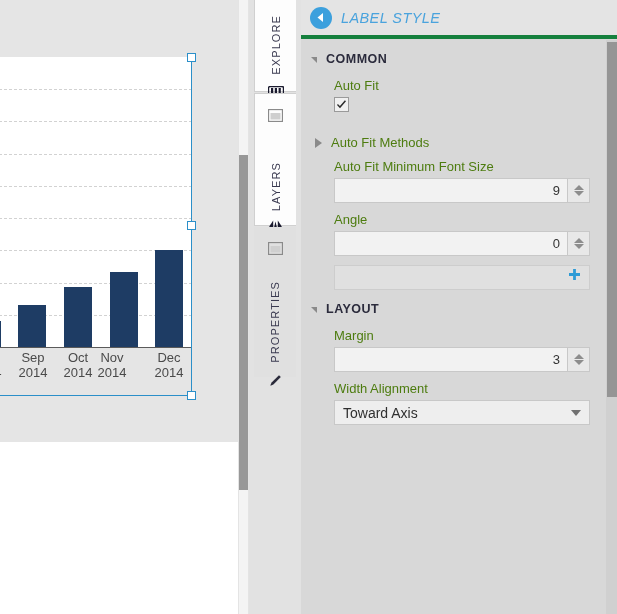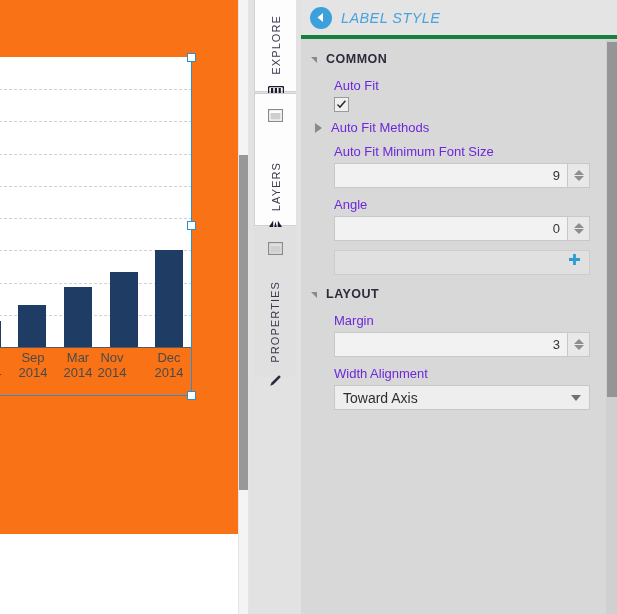--- a/index.html
+++ b/index.html
@@ -17,22 +17,22 @@
     width: 617px;
     height: 614px;
     background: #ffffff;
   }
 
   
   #chart-canvas {
     position: absolute;
     left: 0; top: 0;
     width: 238px;
-    height: 534px;
-    background: #f97316;
+    height: 442px;
+    background: #e5e5e5;
     overflow: hidden;
   }
 
   .chart-plot {
     position: absolute;
     left: -36px;
     top: 57px;
     width: 228px;
     height: 290px;
     background: #ffffff;
@@ -269,30 +269,30 @@
     font-family: "Liberation Sans", sans-serif;
   }
 
   .field {
     padding-left: 33px;
     padding-right: 16px;
     margin-top: 9px;
   }
   .field-label {
     font-size: 13px;
-    color: #6d28d9;
+    color: #4d7c0f;
     margin-bottom: 4px;
     font-family: "Liberation Sans", sans-serif;
   }
 
   .row-expandable {
     display: flex;
     align-items: center;
     padding-left: 14px;
-    margin-top: 8px;
+    margin-top: 23px;
   }
   .row-caret {
     width: 0; height: 0;
     border-top: 5px solid transparent;
     border-bottom: 5px solid transparent;
     border-left: 7px solid #8a8a8a;
     margin-right: 9px;
   }
   .row-expandable .field-label { margin-bottom: 0; }
 
@@ -436,21 +436,21 @@
     <div class="tick-labels" id="plot-ticks">
         <div class="tick" style="left: 0px; width: 46px;">
           <span>Aug</span>
           <span>2014</span>
         </div>
         <div class="tick" style="left: 46px; width: 46px;">
           <span>Sep</span>
           <span>2014</span>
         </div>
         <div class="tick" style="left: 91px; width: 46px;">
-          <span>Mar</span>
+          <span>Oct</span>
           <span>2014</span>
         </div>
         <div class="tick" style="left: 125px; width: 46px;">
           <span>Nov</span>
           <span>2014</span>
         </div>
         <div class="tick" style="left: 182px; width: 46px;">
           <span>Dec</span>
           <span>2014</span>
         </div>

